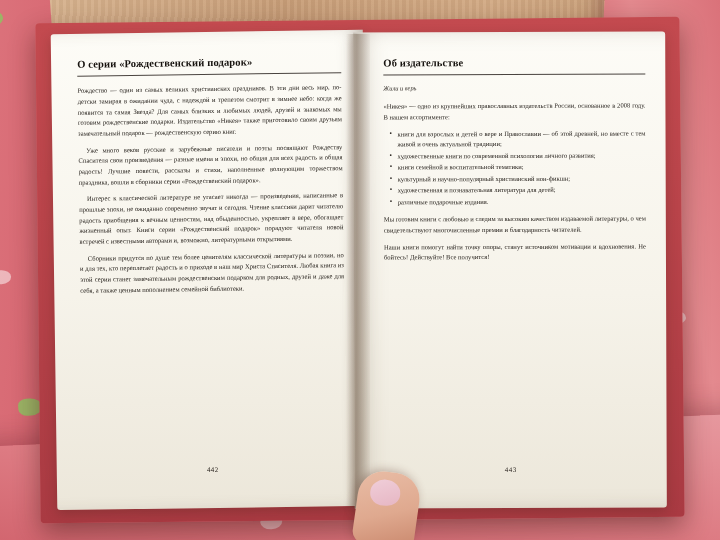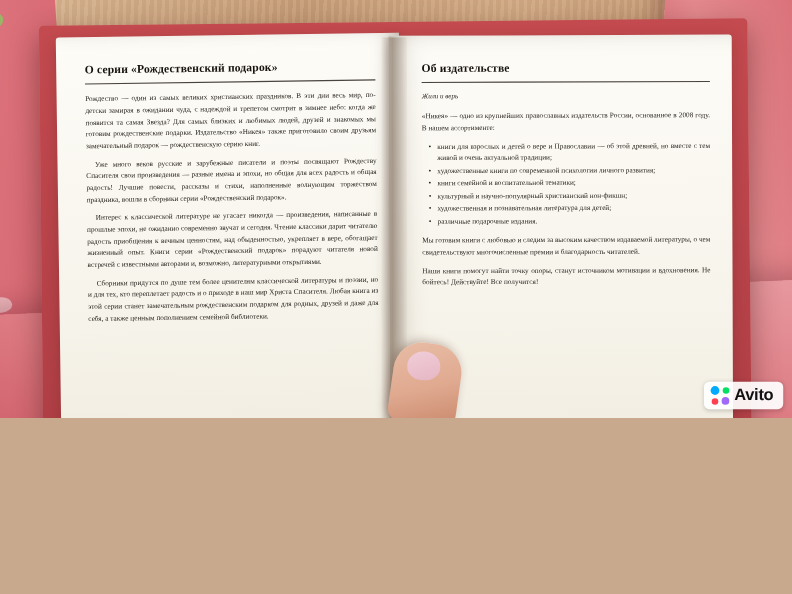--- a/index.html
+++ b/index.html
@@ -9,21 +9,21 @@
   body {
     width: 720px;
     height: 540px;
     overflow: hidden;
     font-family: "Liberation Serif", serif;
     background: #c9a98d;
   }
   .scene {
     position: relative;
     width: 720px;
-    height: 380px;
+    height: 540px;
     overflow: hidden;
     background:
       repeating-linear-gradient(92deg,
         rgba(255,255,255,0.05) 0px,
         rgba(255,255,255,0.05) 3px,
         rgba(0,0,0,0.035) 3px,
         rgba(0,0,0,0.035) 7px),
       linear-gradient(100deg, #d9b692 0%, #c89e78 35%, #d3ab85 60%, #bb8f68 100%);
   }
   
@@ -315,23 +315,14 @@
       <div class="folio">443</div>
     </div>
 
     <div class="gutter-shadow"></div>
   </div>
 
   <div class="finger">
     <div class="nail"></div>
   </div>
 
-  <div class="watermark">
-    <span class="wm-dots">
-      <i></i>
-        <i></i>
-        <i></i>
-        <i></i>
-    </span>
-    <span class="wm-text">Avito</span>
-  </div>
 
 </div>
 
 </body></html>

